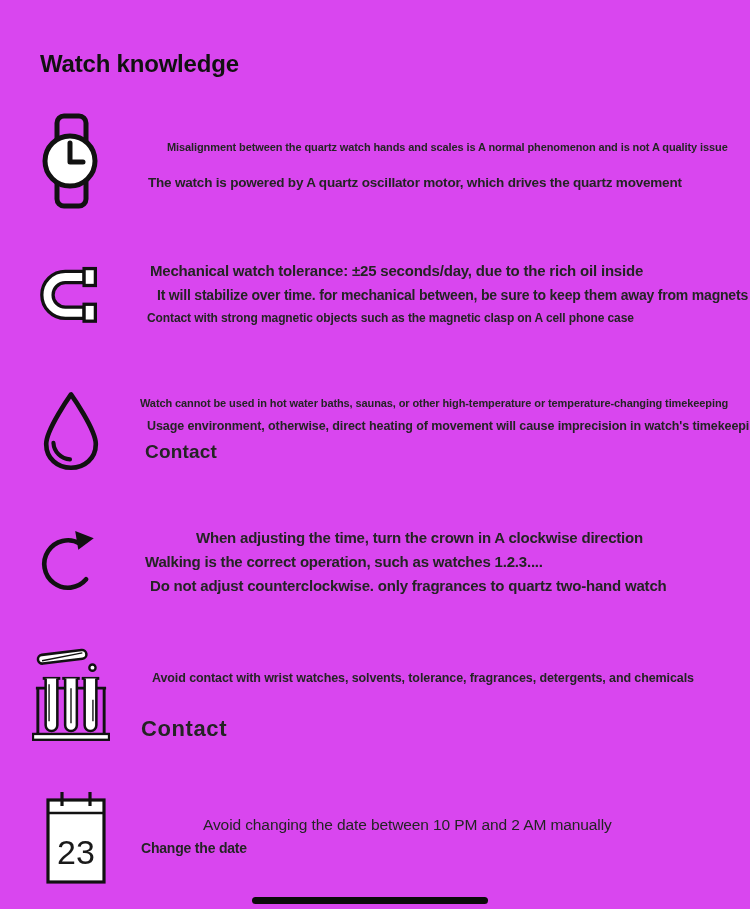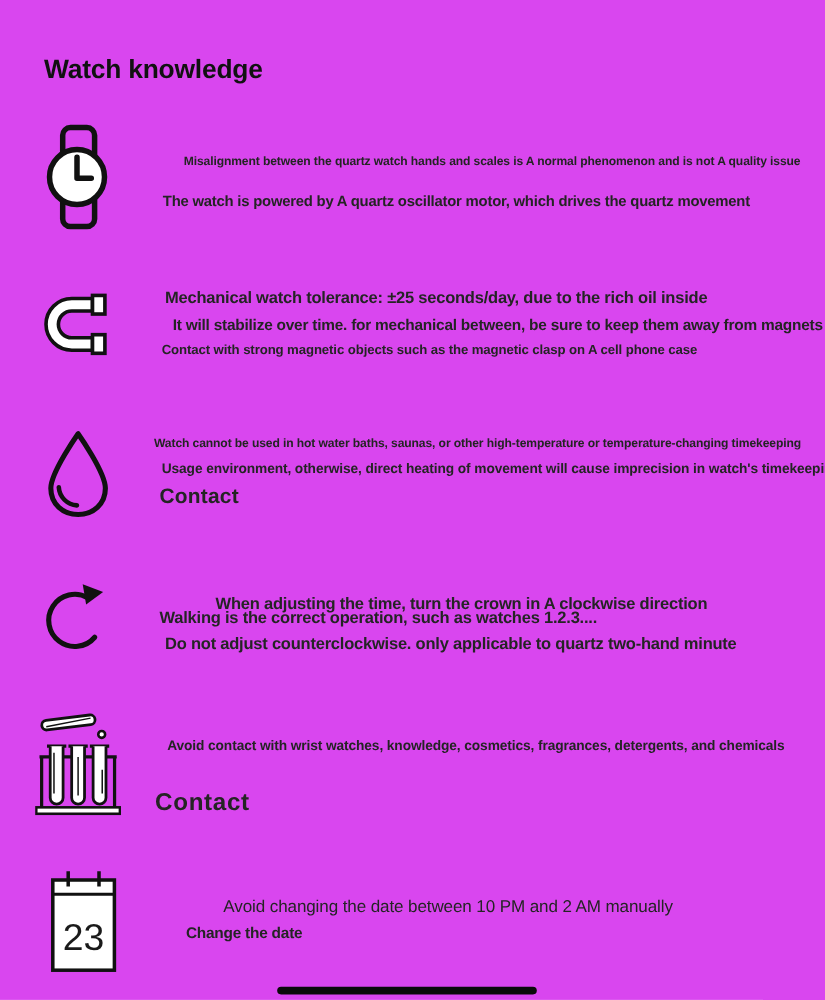--- a/index.html
+++ b/index.html
@@ -63,23 +63,23 @@
     <div class="line t-sm2" style="left:147px;top:419px;">Usage environment, otherwise, direct heating of movement will cause imprecision in watch's timekeeping</div>
     <div class="line t-xl" style="left:145px;top:441px;">Contact</div>
   </div>
 
   
   <div class="sec">
     <svg class="abs" style="left:36px;top:523px;" width="66" height="78" viewBox="0 0 64 72">
       <path d="M42.5 18 A23 23 0 1 0 48.6 52.8" fill="none" stroke="#111" stroke-width="4.5" stroke-linecap="round"></path>
       <path d="M56 13 L38 6 L41 24 Z" fill="#111"></path>
     </svg>
-    <div class="line t-lg" style="left:196px;top:529px;margin-top:12px;">When adjusting the time, turn the crown in A clockwise direction</div>
+    <div class="line t-lg" style="left:196px;top:529px;">When adjusting the time, turn the crown in A clockwise direction</div>
     <div class="line t-lg" style="left:145px;top:553px;">Walking is the correct operation, such as watches 1.2.3....</div>
-    <div class="line t-lg" style="left:150px;top:577px;">Do not adjust counterclockwise. only applicable to quartz two-hand minute</div>
+    <div class="line t-lg" style="left:150px;top:577px;">Do not adjust counterclockwise. only fragrances to quartz two-hand watch</div>
   </div>
 
   
   <div class="sec">
     <svg class="abs" style="left:32px;top:643px;" width="78" height="100" viewBox="0 0 80 102">
       <g transform="rotate(-7 34 14)">
         <rect x="6" y="9" width="50" height="9" rx="4.5" fill="#fff" stroke="#111" stroke-width="2.6"></rect>
         <line x1="10" y1="15" x2="52" y2="12" stroke="#111" stroke-width="1.4"></line>
       </g>
       <circle cx="62" cy="25" r="3.2" fill="#fff" stroke="#111" stroke-width="2.4"></circle>
@@ -90,32 +90,32 @@
       <line x1="11" y1="36" x2="29" y2="36" stroke="#111" stroke-width="3"></line>
       <path d="M14 36 L14 84 A6 6 0 0 0 26 84 L26 36" fill="#fff" stroke="#111" stroke-width="2.6"></path>
       <line x1="17.5" y1="42" x2="17.5" y2="80" stroke="#111" stroke-width="1.4"></line>
       <line x1="31" y1="36" x2="49" y2="36" stroke="#111" stroke-width="3"></line>
       <path d="M34 36 L34 84 A6 6 0 0 0 46 84 L46 36" fill="#fff" stroke="#111" stroke-width="2.6"></path>
       <line x1="40" y1="46" x2="40" y2="82" stroke="#111" stroke-width="1.4"></line>
       <line x1="51" y1="36" x2="69" y2="36" stroke="#111" stroke-width="3"></line>
       <path d="M54 36 L54 84 A6 6 0 0 0 66 84 L66 36" fill="#fff" stroke="#111" stroke-width="2.6"></path>
       <line x1="62.5" y1="58" x2="62.5" y2="80" stroke="#111" stroke-width="1.4"></line>
     </svg>
-    <div class="line t-sm2" style="left:152px;top:671px;">Avoid contact with wrist watches, knowledge, cosmetics, fragrances, detergents, and chemicals</div>
+    <div class="line t-sm2" style="left:152px;top:671px;">Avoid contact with wrist watches, solvents, tolerance, fragrances, detergents, and chemicals</div>
     <div class="line t-xxl" style="left:141px;top:692px;margin-top:24px;">Contact</div>
   </div>
 
   
   <div class="sec">
     <svg class="abs" style="left:45px;top:789px;" width="62" height="96" viewBox="0 0 62 96">
       <rect x="3" y="11" width="56" height="82" fill="#fff" stroke="#111" stroke-width="3.2"></rect>
       <line x1="3" y1="24" x2="59" y2="24" stroke="#111" stroke-width="2.6"></line>
       <line x1="17" y1="3" x2="17" y2="17" stroke="#111" stroke-width="3.2"></line>
       <line x1="45" y1="3" x2="45" y2="17" stroke="#111" stroke-width="3.2"></line>
       <text x="31" y="75" text-anchor="middle" font-size="34" font-weight="400" fill="#1a1a1a" font-family="Liberation Sans, sans-serif">23</text>
     </svg>
     <div class="line t-lg2" style="left:203px;top:816px;">Avoid changing the date between 10 PM and 2 AM manually</div>
-    <div class="line t-md2" style="left:141px;top:840px;margin-left:28px;">Change the date</div>
+    <div class="line t-md2" style="left:141px;top:840px;">Change the date</div>
   </div>
 
   <div class="home-indicator"></div>
 
 </div>
 
 </body></html>

